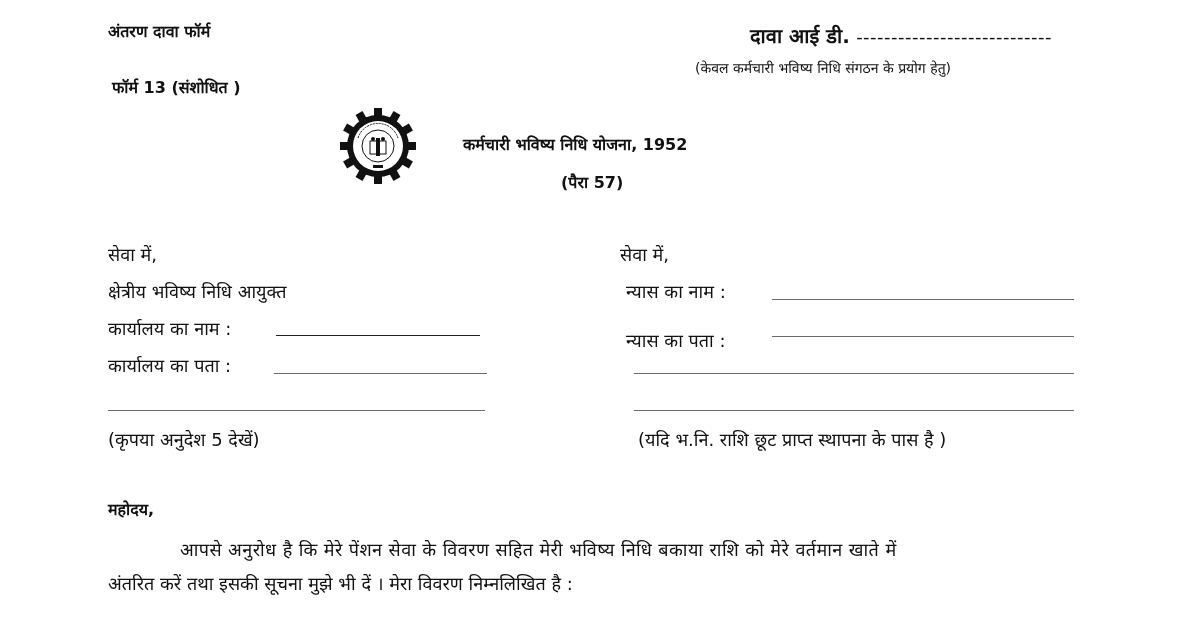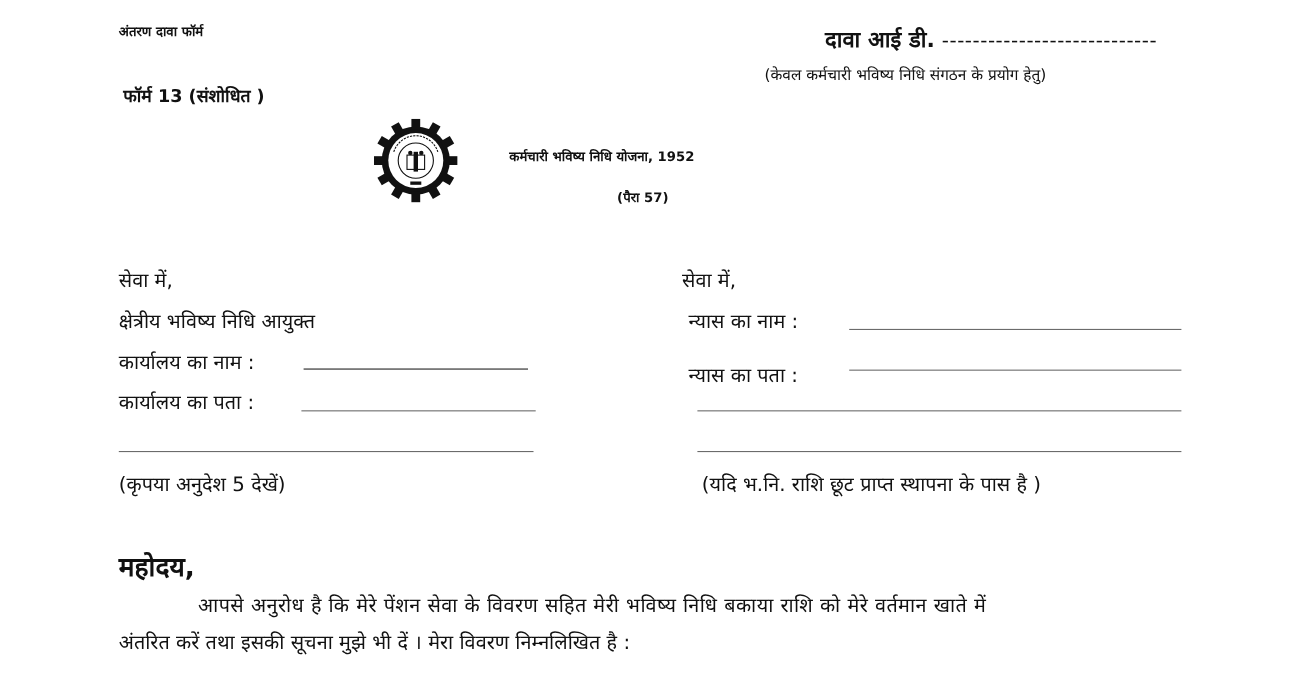--- a/index.html
+++ b/index.html
@@ -3,21 +3,21 @@
   <meta charset="utf-8">
   <style>
     html, body { margin: 0; padding: 0; background: #ffffff; }
     body {
       width: 1191px; height: 625px; position: relative; overflow: hidden;
       font-family: "DejaVu Sans", "Liberation Sans", sans-serif;
       color: #111111;
     }
     .abs { position: absolute; white-space: nowrap; }
     .bold { font-weight: bold; }
-    .title-main { font-size: 12px; font-weight: bold; }
+    .title-main { font-size: 16px; font-weight: bold; }
     .sub { font-size: 16px; font-weight: bold; }
     .body-text { font-size: 18px; }
     .line { position: absolute; height: 0; border-top: 1.5px solid #6b6b6b; }
     .line.dark { border-top: 1.5px solid #222; }
     .logo {
       position: absolute; left: 340px; top: 108px; width: 76px; height: 76px;
     }
   </style>
 </head>
 <body>
@@ -73,15 +73,15 @@
 
 <div class="abs body-text" style="left:620px; top:242px;">सेवा में,</div>
 <div class="abs body-text" style="left:626px; top:279px;">न्यास का नाम :</div>
 <div class="line" style="left:772px; top:299px; width:302px;"></div>
 <div class="abs body-text" style="left:626px; top:316px;margin-top:12px;">न्यास का पता :</div>
 <div class="line" style="left:772px; top:336px; width:302px;"></div>
 <div class="line" style="left:634px; top:373px; width:440px;"></div>
 <div class="line" style="left:634px; top:410px; width:440px;"></div>
 <div class="abs body-text" style="left:638px; top:427px;">(यदि भ.नि. राशि छूट प्राप्त स्थापना के पास है )</div>
 
-<div class="abs bold" style="left:108px; top:498px; font-size:24px;">महोदय,</div>
+<div class="abs bold" style="left:108px; top:498px; font-size:16px;">महोदय,</div>
 <div class="abs body-text" style="left:180px; top:537px; width:925px; text-align:justify; letter-spacing:0.4px;">आपसे अनुरोध है कि मेरे पेंशन सेवा के विवरण सहित मेरी भविष्य निधि बकाया राशि को मेरे वर्तमान खाते में</div>
 <div class="abs body-text" style="left:108px; top:571px;">अंतरित करें तथा इसकी सूचना मुझे भी दें । मेरा विवरण निम्नलिखित है :</div>
 
 </body></html>

